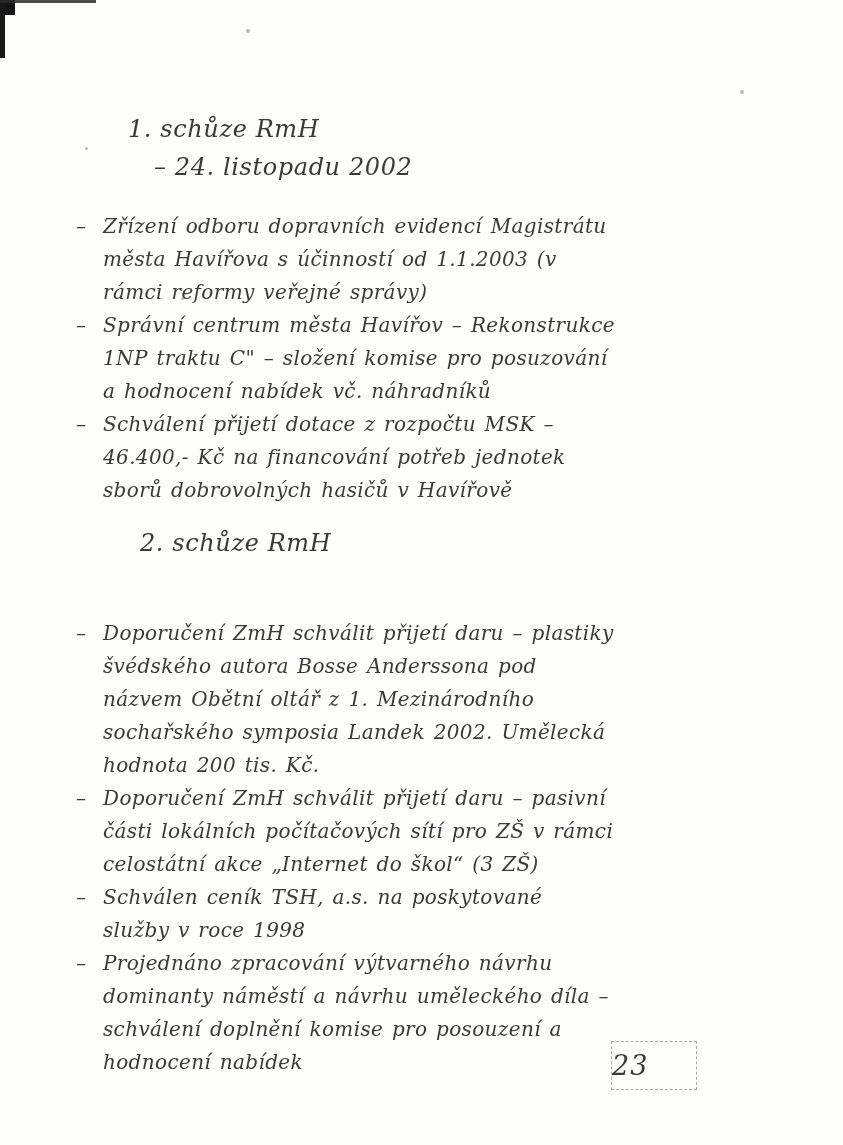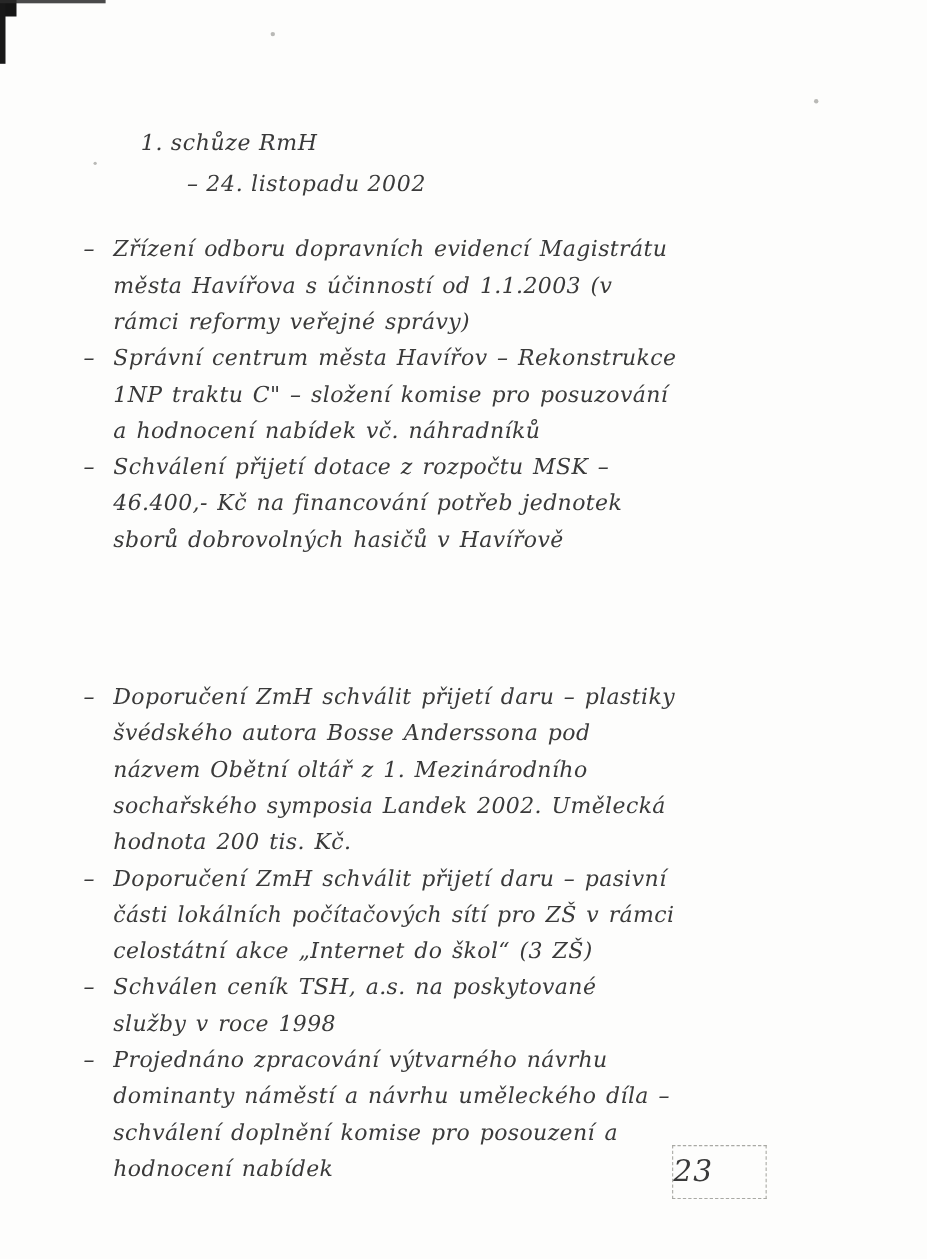--- a/index.html
+++ b/index.html
@@ -42,27 +42,27 @@
     background: #b9b9b6;
   }
   .speck.s1 { left: 246px; top: 29px; }
   .speck.s2 { left: 85px;  top: 147px; width: 3px; height: 3px; }
   .speck.s3 { left: 181px; top: 297px; width: 3px; height: 3px; }
   .speck.s4 { left: 740px; top: 90px; }
 
   
   .section-header {
     position: absolute;
-    font-size: 20px;
+    font-size: 24px;
     letter-spacing: 0.6px;
     line-height: 38px;
     white-space: nowrap;
   }
   .section-header .date-line {
-    margin-left: 42px;
+    margin-left: 26px;
   }
   .header-1 { left: 128px; top: 110px; }
   .header-2 { left: 140px; top: 524px; }
 
   .hand-list {
     position: absolute;
     left: 76px;
     width: 560px;
     font-size: 20px;
     letter-spacing: 0.35px;
@@ -125,20 +125,21 @@
         <span class="dash">–</span>
         <span class="item-text">Správní centrum města Havířov – Rekonstrukce 1NP traktu C" – složení komise pro posuzování a hodnocení nabídek vč. náhradníků</span>
       </div>
       <div class="item">
         <span class="dash">–</span>
         <span class="item-text">Schválení přijetí dotace z rozpočtu MSK – 46.400,- Kč na financování potřeb jednotek sborů dobrovolných hasičů v Havířově</span>
       </div>
     </div>
 
   <div class="section-header header-2">
+    <div>2. schůze RmH</div>
   </div>
 
   <div class="hand-list list-2">
       <div class="item">
         <span class="dash">–</span>
         <span class="item-text">Doporučení ZmH schválit přijetí daru – plastiky švédského autora Bosse Anderssona pod názvem Obětní oltář z 1. Mezinárodního sochařského symposia Landek 2002. Umělecká hodnota 200 tis. Kč.</span>
       </div>
       <div class="item">
         <span class="dash">–</span>
         <span class="item-text">Doporučení ZmH schválit přijetí daru – pasivní části lokálních počítačových sítí pro ZŠ v rámci celostátní akce „Internet do škol“ (3 ZŠ)</span>

